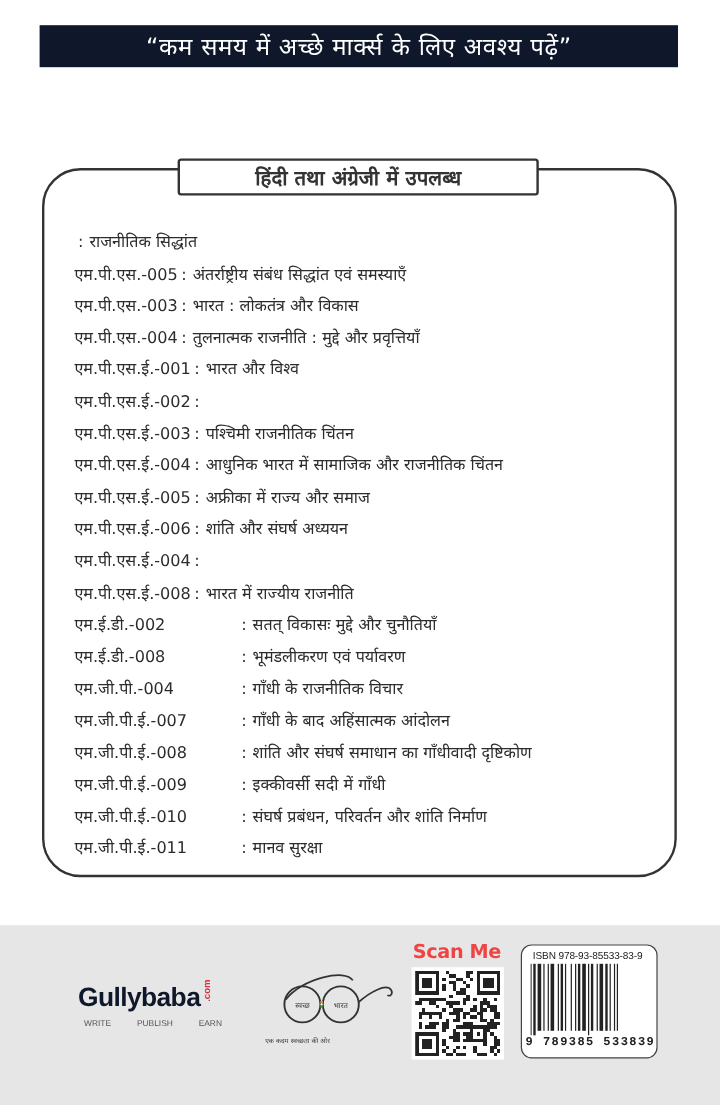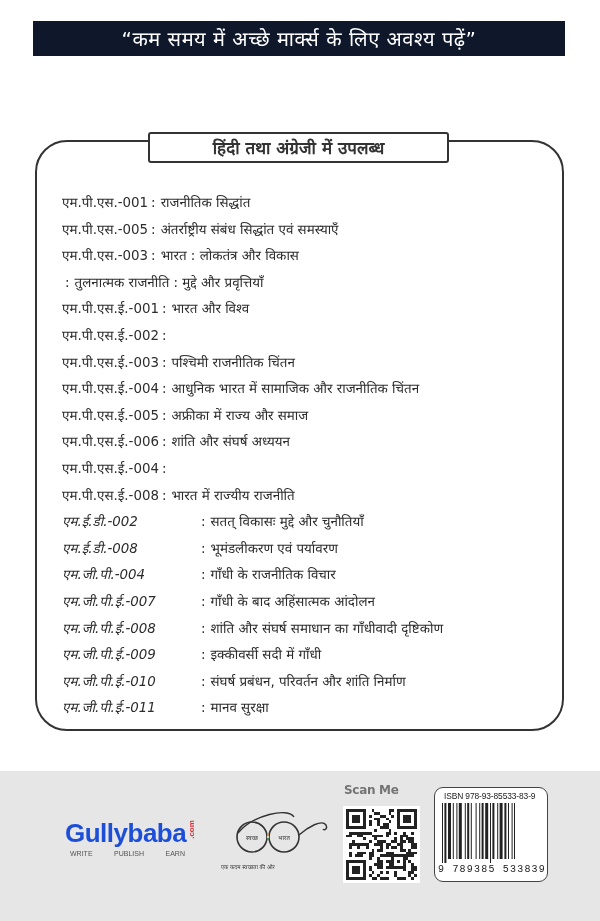--- a/index.html
+++ b/index.html
@@ -24,97 +24,97 @@
     display: flex; align-items: center; justify-content: center;
     font-family: "DejaVu Sans", sans-serif; font-weight: bold; font-size: 17px; color: #333;
   }
 
   .list { position: absolute; left: 62px; top: 190px; width: 490px; }
   .row {
     height: 26.6px; line-height: 26.6px; font-size: 13.4px; white-space: nowrap;
     font-family: "DejaVu Sans", sans-serif; color: #2c2c2c; display: flex;
   }
   .code { display: inline-block; }
-  .code.fixed { width: 136px; font-style: italic; }
+  .code.fixed { width: 136px; }
   .sep { display: inline-block; margin: 0 5px 0 3px; }
 
   .footer {
     position: absolute; left: 0; top: 771px; width: 600px; height: 150px; background: #e6e6e6;
   }
 
   .gb-logo { position: absolute; left: 65px; top: 818px; }
   .gb-name {
-    font-family: "Liberation Sans", sans-serif; font-weight: bold; font-size: 26px; color: #1d4ed8;
+    font-family: "Liberation Sans", sans-serif; font-weight: bold; font-size: 22px; color: #0f172a;
     letter-spacing: -0.5px; display: inline-block;
   }
   .gb-com {
     display: inline-block; font-family: "Liberation Sans", sans-serif; font-size: 8px; color: #d9323a;
     transform: rotate(-90deg); position: relative; left: -4px; top: -10px; font-weight: bold;
   }
   .gb-tags {
     position: absolute; left: 70px; top: 850px; width: 115px;
     display: flex; justify-content: space-between;
     font-family: "Liberation Sans", sans-serif; font-size: 7px; color: #555;
   }
 
   .swachh { position: absolute; left: 218px; top: 805px; width: 112px; height: 56px; }
   .swachh-tag {
     position: absolute; left: 221px; top: 863px; font-size: 5.5px; color: #333;
     font-family: "DejaVu Sans", sans-serif;
   }
 
   .scan-title {
     position: absolute; left: 344px; top: 783px; font-family: "DejaVu Sans", sans-serif;
-    font-weight: bold; font-size: 12px; color: #737373; letter-spacing: -0.3px;
+    font-weight: bold; font-size: 16px; color: #ef4444; letter-spacing: -0.3px;
   }
   .qr { position: absolute; left: 343px; top: 806px; width: 77px; height: 77px; background: #fff; padding: 3px; }
 
   .isbn-box {
     position: absolute; left: 434px; top: 787px; width: 114px; height: 95px;
     border: 1.5px solid #444; border-radius: 9px; background: #fff;
   }
   .isbn-text {
     position: absolute; left: 9px; top: 3px; font-family: "Liberation Sans", sans-serif;
     font-size: 8.4px; color: #222; letter-spacing: -0.1px; white-space: nowrap;
   }
   .barcode { position: absolute; left: 7px; top: 15px; width: 96px; height: 60px; }
   .isbn-digits {
     position: absolute; left: 3px; top: 76px; width: 106px; font-family: "Liberation Mono", monospace;
-    font-size: 10px; color: #222; letter-spacing: 1.2px; white-space: nowrap;
+    font-size: 10px; color: #222; letter-spacing: 1.2px; white-space: nowrap; font-weight: bold;
   }
 </style>
 </head>
 <body>
 
 <div class="banner">
   <span>“कम समय में अच्छे मार्क्स के लिए अवश्य पढ़ें”</span>
 </div>
 
 <div class="frame"></div>
 <div class="label-box">
   <span>हिंदी तथा अंग्रेजी में उपलब्ध</span>
 </div>
 
 <div class="list" id="course-list">
     <div class="row">
-      <span class="code">एम.पी.एस.-001</span>
       <span class="sep">:</span>
       <span class="title">राजनीतिक सिद्धांत</span>
     </div>
     <div class="row">
       <span class="code">एम.पी.एस.-005</span>
       <span class="sep">:</span>
       <span class="title">अंतर्राष्ट्रीय संबंध सिद्धांत एवं समस्याएँ</span>
     </div>
     <div class="row">
       <span class="code">एम.पी.एस.-003</span>
       <span class="sep">:</span>
       <span class="title">भारत : लोकतंत्र और विकास</span>
     </div>
     <div class="row">
+      <span class="code">एम.पी.एस.-004</span>
       <span class="sep">:</span>
       <span class="title">तुलनात्मक राजनीति : मुद्दे और प्रवृत्तियाँ</span>
     </div>
     <div class="row">
       <span class="code">एम.पी.एस.ई.-001</span>
       <span class="sep">:</span>
       <span class="title">भारत और विश्व</span>
     </div>
     <div class="row">
       <span class="code">एम.पी.एस.ई.-002</span>

